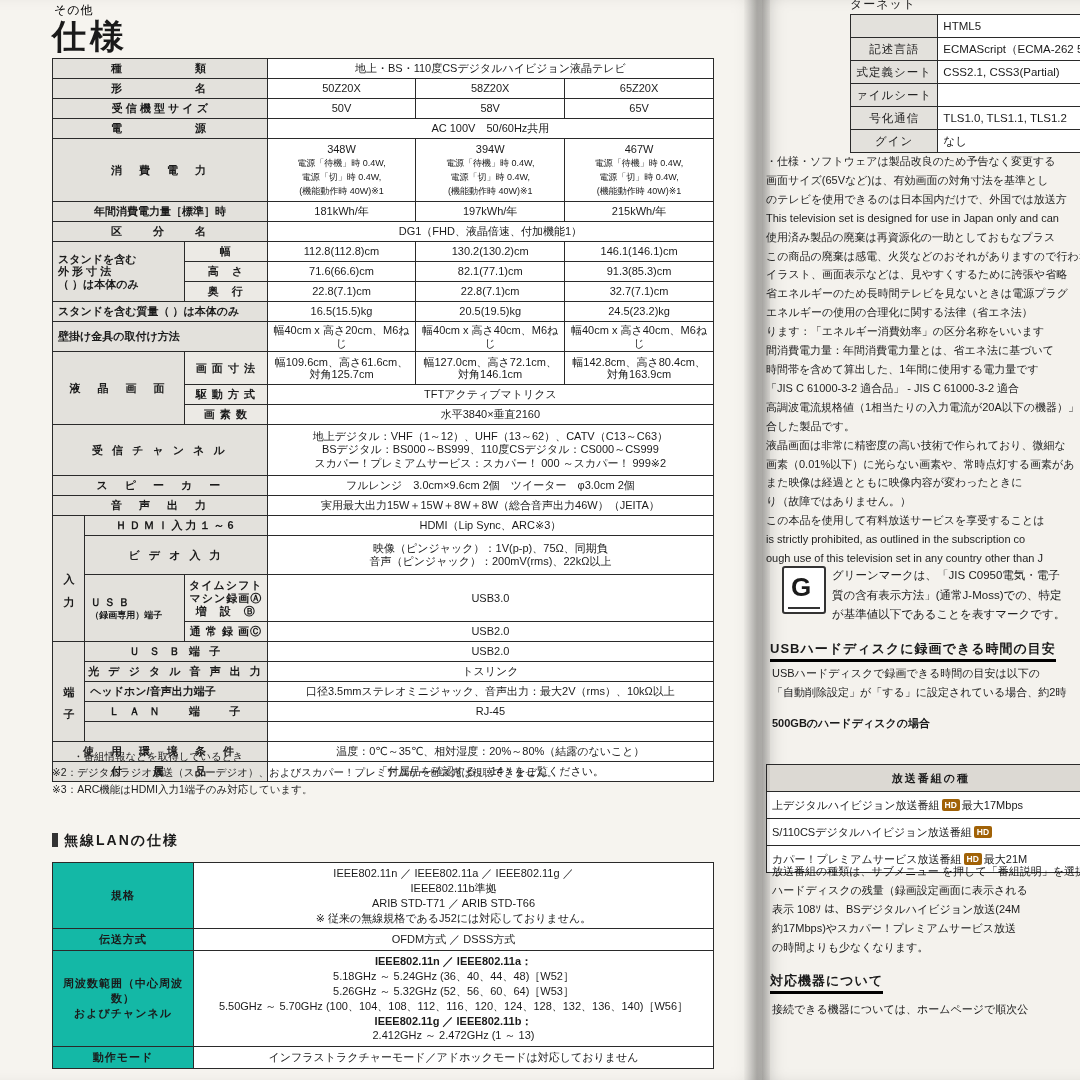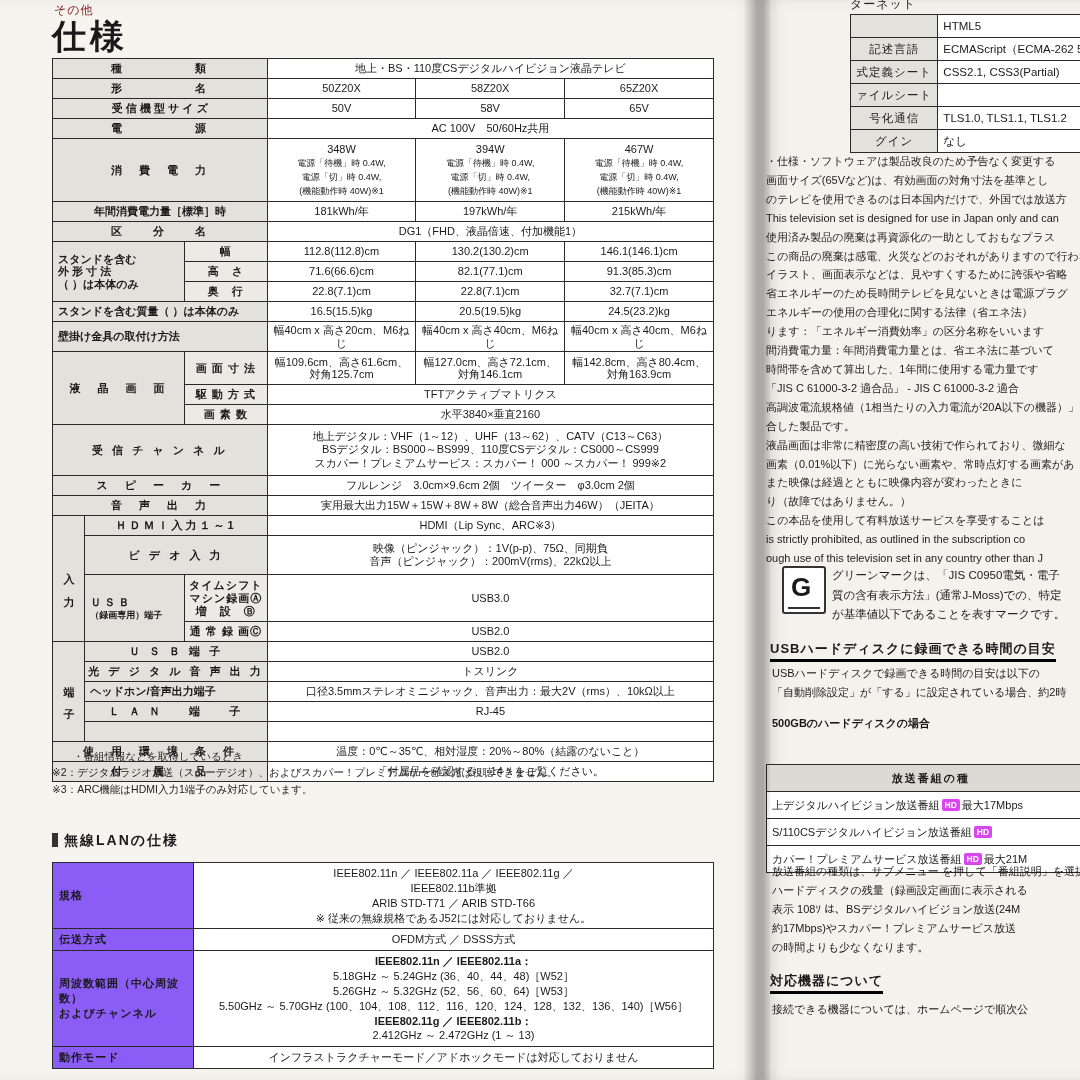--- a/index.html
+++ b/index.html
@@ -25,21 +25,21 @@
   }
   .gutter{
     position:absolute;left:744px;top:0;width:26px;height:1080px;
     background:linear-gradient(to right,rgba(0,0,0,.02),rgba(0,0,0,.22),rgba(0,0,0,.05));
   }
   .top-edge{
     position:absolute;left:0;top:0;width:1080px;height:12px;
     background:linear-gradient(to bottom,#cfccc6,#f6f4ef);
   }
 
-  .kicker{position:absolute;left:54px;top:2px;font-size:12px;color:#7f1d1d;letter-spacing:1px;}
+  .kicker{position:absolute;left:54px;top:2px;font-size:12px;color:#000000;letter-spacing:1px;}
   .h1{position:absolute;left:52px;top:14px;font-size:34px;font-weight:bold;letter-spacing:4px;}
 
   table.spec{
     position:absolute;left:52px;top:58px;width:662px;
     border-collapse:collapse;font-size:11px;line-height:1.15;
     background:#fff;
   }
   table.spec td{
     border:1px solid #2a2a2a;
     padding:2px 3px;
@@ -67,21 +67,21 @@
     position:absolute;left:52px;top:832px;font-size:14px;font-weight:bold;letter-spacing:2px;
     border-bottom:3px solid #333;padding-bottom:14px;
   }
   .sec-h .bar{display:inline-block;width:6px;height:14px;background:#333;margin-right:6px;vertical-align:-2px;}
 
   table.wlan{
     position:absolute;left:52px;top:862px;width:662px;border-collapse:collapse;
     font-size:11px;background:#fff;line-height:1.35;
   }
   table.wlan td{border:1px solid #2a2a2a;padding:3px 6px;vertical-align:middle;}
-  table.wlan td.k{background:#8b5cf6;width:128px;font-weight:bold;text-align:left;letter-spacing:1px;}
+  table.wlan td.k{background:#14b8a6;width:128px;font-weight:bold;text-align:center;letter-spacing:1px;}
   table.wlan td.v{text-align:center;}
   .b{font-weight:bold;}
   table.rt{
     position:absolute;left:88px;top:14px;width:300px;border-collapse:collapse;font-size:11.5px;background:#fff;
   }
   table.rt td{border:1px solid #2a2a2a;padding:3px 5px;height:16px;white-space:nowrap;}
   table.rt td.k{background:#e3e1dc;width:70px;text-align:center;letter-spacing:1px;}
   .r-head{
     position:absolute;left:88px;top:-4px;font-size:12px;letter-spacing:1px;color:#222;
   }
@@ -102,21 +102,21 @@
     border-bottom:3px solid #000000;padding-bottom:1px;white-space:nowrap;
   }
   .rp{position:absolute;left:10px;width:320px;font-size:11px;line-height:1.72;}
   .rp div{white-space:nowrap;}
   .rtbl{
     position:absolute;left:4px;top:764px;width:330px;border-collapse:collapse;font-size:11px;background:#fff;
   }
   .rtbl td{border:1px solid #2a2a2a;padding:4px 5px;white-space:nowrap;height:18px;}
   .rtbl td.hd{background:#dcd9d3;text-align:center;font-weight:bold;letter-spacing:2px;}
   .hdbadge{
-    display:inline-block;background:#d946ef;color:#fff;font-size:8.5px;font-weight:bold;
+    display:inline-block;background:#a16207;color:#fff;font-size:8.5px;font-weight:bold;
     padding:1px 3px;border-radius:2px;vertical-align:1px;margin:0 2px;
   }
 </style>
 </head>
 <body>
 
 <div class="page">
   <div class="top-edge"></div>
 
   <div class="left">
@@ -242,21 +242,21 @@
       </tr>
       <tr>
         <td class="lab" colspan="3">音　声　出　力</td>
         <td colspan="3">実用最大出力15W＋15W＋8W＋8W（総合音声出力46W）（JEITA）</td>
       </tr>
 
       <tr>
         <td class="vert" rowspan="4">
           <div class="vtxt">入　力</div>
         </td>
-        <td class="lab" colspan="2">ＨＤＭＩ入力１～1</td>
+        <td class="lab" colspan="2">ＨＤＭＩ入力１～6</td>
         <td colspan="3">HDMI（Lip Sync、ARC※3）</td>
       </tr>
       <tr>
         <td class="lab" colspan="2" style="height:34px">ビ デ オ 入 力</td>
         <td colspan="3" class="multi">
           <span>映像（ピンジャック）：1V(p-p)、75Ω、同期負</span><br>
           <span>音声（ピンジャック）：200mV(rms)、22kΩ以上</span>
         </td>
       </tr>
       <tr>

